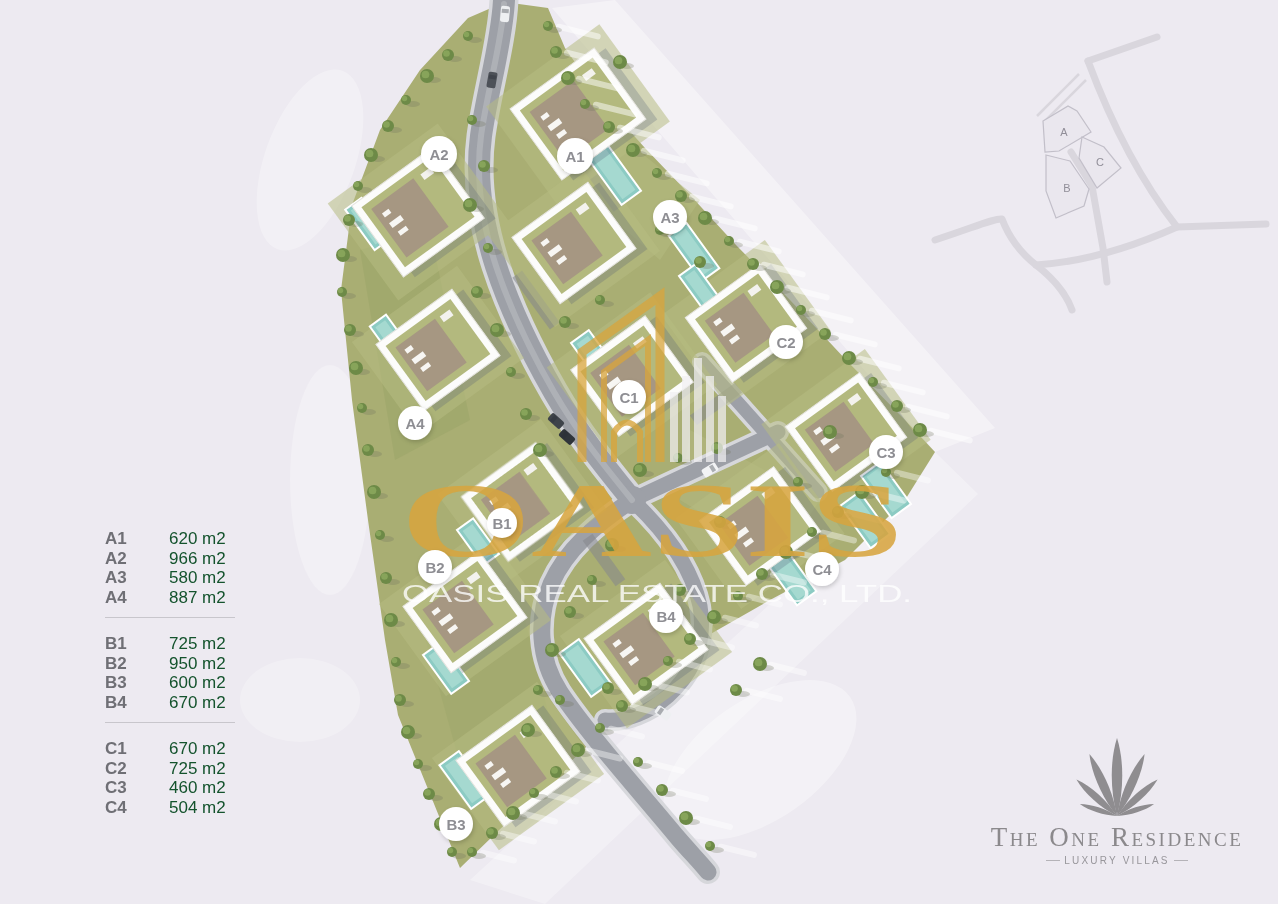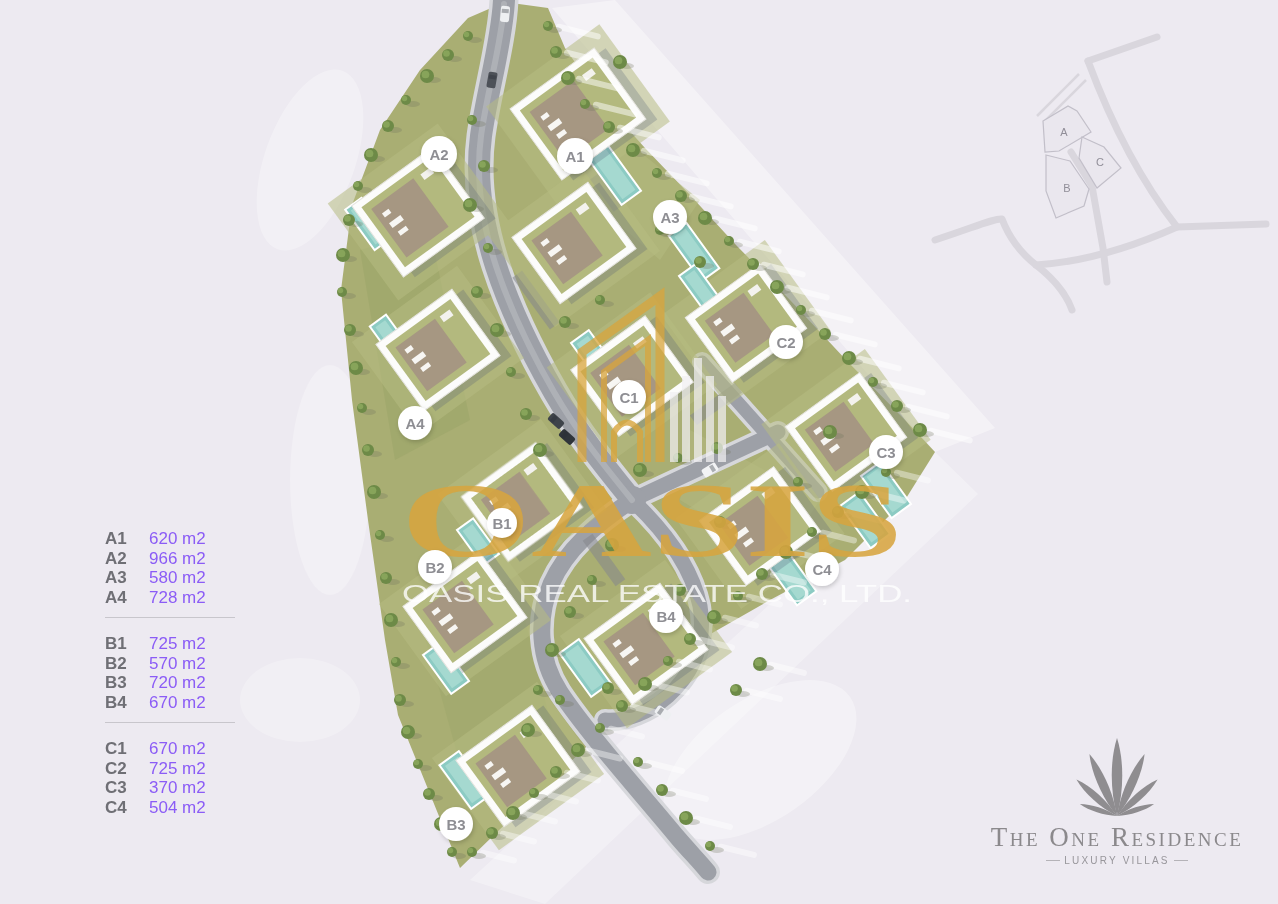--- a/index.html
+++ b/index.html
@@ -2,21 +2,21 @@
 <html><head>
 <meta charset="utf-8">
 <style>
   html,body{margin:0;padding:0;background:#dcd9e0;}
   .page{position:relative;width:1278px;height:904px;background:#edeaf1;overflow:hidden;
         font-family:"Liberation Sans",sans-serif;}
   .page svg{position:absolute;left:0;top:0;}
   #legend{position:absolute;left:105px;top:529px;width:134px;}
   .legend-row{display:flex;font-size:17px;line-height:19.5px;}
   .legend-id{width:44px;font-weight:bold;color:#6f6f75;}
-  .legend-val{color:#8b5cf6;}
+  .legend-val{color:#14532d;margin-left:20px;}
   .legend-divider{border:0;border-top:1px solid #c8c6cc;margin:10px 0 16px 0;width:130px;}
   text{font-family:"Liberation Sans",sans-serif;}
   .serif{font-family:"Liberation Serif",serif;}
 </style>
 </head>
 <body>
 
 <div class="page">
 
 <svg width="1278" height="904" viewBox="0 0 1278 904">
@@ -745,55 +745,55 @@
         <div class="legend-row">
           <span class="legend-id">A2</span>
           <span class="legend-val">966 m2</span>
         </div>
         <div class="legend-row">
           <span class="legend-id">A3</span>
           <span class="legend-val">580 m2</span>
         </div>
         <div class="legend-row">
           <span class="legend-id">A4</span>
-          <span class="legend-val">728 m2</span>
+          <span class="legend-val">887 m2</span>
         </div>
       </div>
       <hr class="legend-divider">
       <div>
         <div class="legend-row">
           <span class="legend-id">B1</span>
           <span class="legend-val">725 m2</span>
         </div>
         <div class="legend-row">
           <span class="legend-id">B2</span>
-          <span class="legend-val">570 m2</span>
+          <span class="legend-val">950 m2</span>
         </div>
         <div class="legend-row">
           <span class="legend-id">B3</span>
-          <span class="legend-val">720 m2</span>
+          <span class="legend-val">600 m2</span>
         </div>
         <div class="legend-row">
           <span class="legend-id">B4</span>
           <span class="legend-val">670 m2</span>
         </div>
       </div>
       <hr class="legend-divider">
       <div>
         <div class="legend-row">
           <span class="legend-id">C1</span>
           <span class="legend-val">670 m2</span>
         </div>
         <div class="legend-row">
           <span class="legend-id">C2</span>
           <span class="legend-val">725 m2</span>
         </div>
         <div class="legend-row">
           <span class="legend-id">C3</span>
-          <span class="legend-val">370 m2</span>
+          <span class="legend-val">460 m2</span>
         </div>
         <div class="legend-row">
           <span class="legend-id">C4</span>
           <span class="legend-val">504 m2</span>
         </div>
       </div>
     </div>
 
 </div>
 

